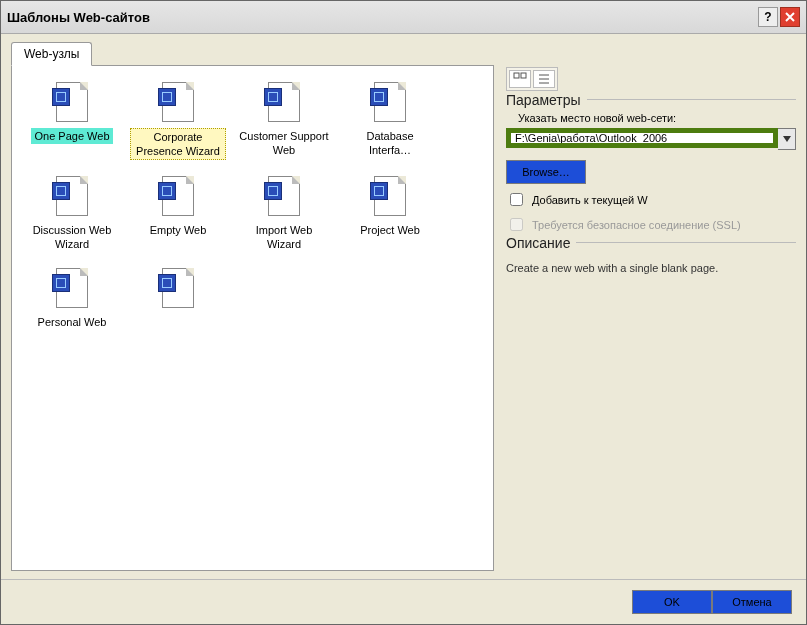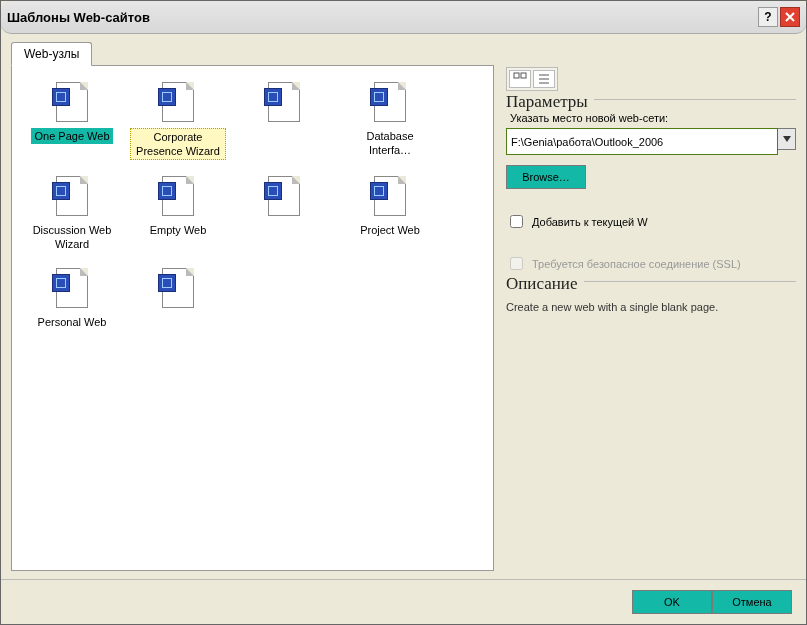--- a/index.html
+++ b/index.html
@@ -22,21 +22,20 @@
 }
 .titlebar {
   height: 28px;
   background: linear-gradient(#e6e6e6,#d8d8d8);
   border-bottom: 1px solid #aaa;
   display: flex;
   align-items: center;
   padding: 16px 6px;
   font-weight: bold;
   font-size: 13px;
-  border-radius: 10px;
 }
 .titlebar .spacer { flex: 1; }
 .titlebar .tbtn {
   width: 20px; height: 20px;
   border: 1px solid #999;
   background: #eee;
   margin-left: 2px;
   display: flex; align-items: center; justify-content: center;
   font-size: 12px;
 }
@@ -78,21 +77,21 @@
   grid-template-columns: repeat(4, 100px);
   gap: 6px 6px;
 }
 .tmpl {
   width: 100px;
   text-align: center;
   padding: 4px 2px;
   cursor: pointer;
 }
 .tmpl.selected .tmpl-label {
-  background: #14b8a6;
+  background: #5eead4;
 }
 .tmpl.highlight .tmpl-label {
   background: #fff8c0;
   border: 1px dotted #b0a000;
 }
 .tmpl-icon {
   width: 40px; height: 44px;
   margin: 0 auto 4px;
   position: relative;
 }
@@ -156,54 +155,53 @@
 .group {
   border-top: 1px solid #bbb;
   padding-top: 6px;
   position: relative;
 }
 .group-title {
   position: absolute;
   top: -8px; left: 0;
   background: #ece9d8;
   padding-right: 6px;
-  font-size: 17px;
+  font-size: 14px;
   color: #222;
-  font-family: Liberation Serif, serif;
-}
-.field-label { margin: 6px 4px 4px; }
+}
+.field-label { margin: 6px 12px 4px; }
 .combo {
   display: flex;
 }
 .combo input {
   flex: 1;
-  height: 27px;
-  border: 1px solid #4d7c0f;
+  height: 20px;
+  border: 5px solid #4d7c0f;
   padding: 2px 4px;
   font: inherit;
   background: #fff;
 }
 .combo .drop {
   width: 18px; height: 22px;
   border: 1px solid #7a7a7a;
   border-left: none;
   background: #e8e8e8;
   display:flex;align-items:center;justify-content:center;
 }
 .btn {
   height: 24px;
   padding: 2px 14px;
   border: 1px solid #7a7a7a;
-  background: #14b8a6;
+  background: #1d4ed8;
   font: inherit;
   cursor: pointer;
   min-width: 80px;
 }
 .browse-row { margin-top: 10px; }
-.check-row { display:flex; align-items:center; gap:6px; margin-top:23px; }
+.check-row { display:flex; align-items:center; gap:6px; margin-top:6px; }
 .check-row input { width:13px; height:13px; }
 .disabled { color: #999; }
 .desc { margin-top: 11px; line-height: 16px; color:#333; }
 .footer {
   border-top: 1px solid #bbb;
   padding: 10px 14px;
   display: flex;
   justify-content: flex-end;
   gap: 0;
 }
@@ -238,37 +236,37 @@
                 <div class="page"></div>
                 <div class="badge"></div>
               </div><span class="tmpl-label">One Page Web</span></div>
             <div class="tmpl highlight"><div class="tmpl-icon">
                 <div class="page"></div>
                 <div class="badge"></div>
               </div><span class="tmpl-label">Corporate Presence Wizard</span></div>
             <div class="tmpl"><div class="tmpl-icon">
                 <div class="page"></div>
                 <div class="badge"></div>
-              </div></div>
+              </div><span class="tmpl-label">Customer Support Web</span></div>
             <div class="tmpl"><div class="tmpl-icon">
                 <div class="page"></div>
                 <div class="badge"></div>
               </div><span class="tmpl-label">Database Interfa…</span></div>
             <div class="tmpl"><div class="tmpl-icon">
                 <div class="page"></div>
                 <div class="badge"></div>
               </div><span class="tmpl-label">Discussion Web Wizard</span></div>
             <div class="tmpl"><div class="tmpl-icon">
                 <div class="page"></div>
                 <div class="badge"></div>
               </div><span class="tmpl-label">Empty Web</span></div>
             <div class="tmpl"><div class="tmpl-icon">
                 <div class="page"></div>
                 <div class="badge"></div>
-              </div></div>
+              </div><span class="tmpl-label">Import Web Wizard</span></div>
             <div class="tmpl"><div class="tmpl-icon">
                 <div class="page"></div>
                 <div class="badge"></div>
               </div><span class="tmpl-label">Project Web</span></div>
             <div class="tmpl"><div class="tmpl-icon">
                 <div class="page"></div>
                 <div class="badge"></div>
               </div><span class="tmpl-label">Personal Web</span></div>
             <div class="tmpl"><div class="tmpl-icon">
                 <div class="page"></div>

